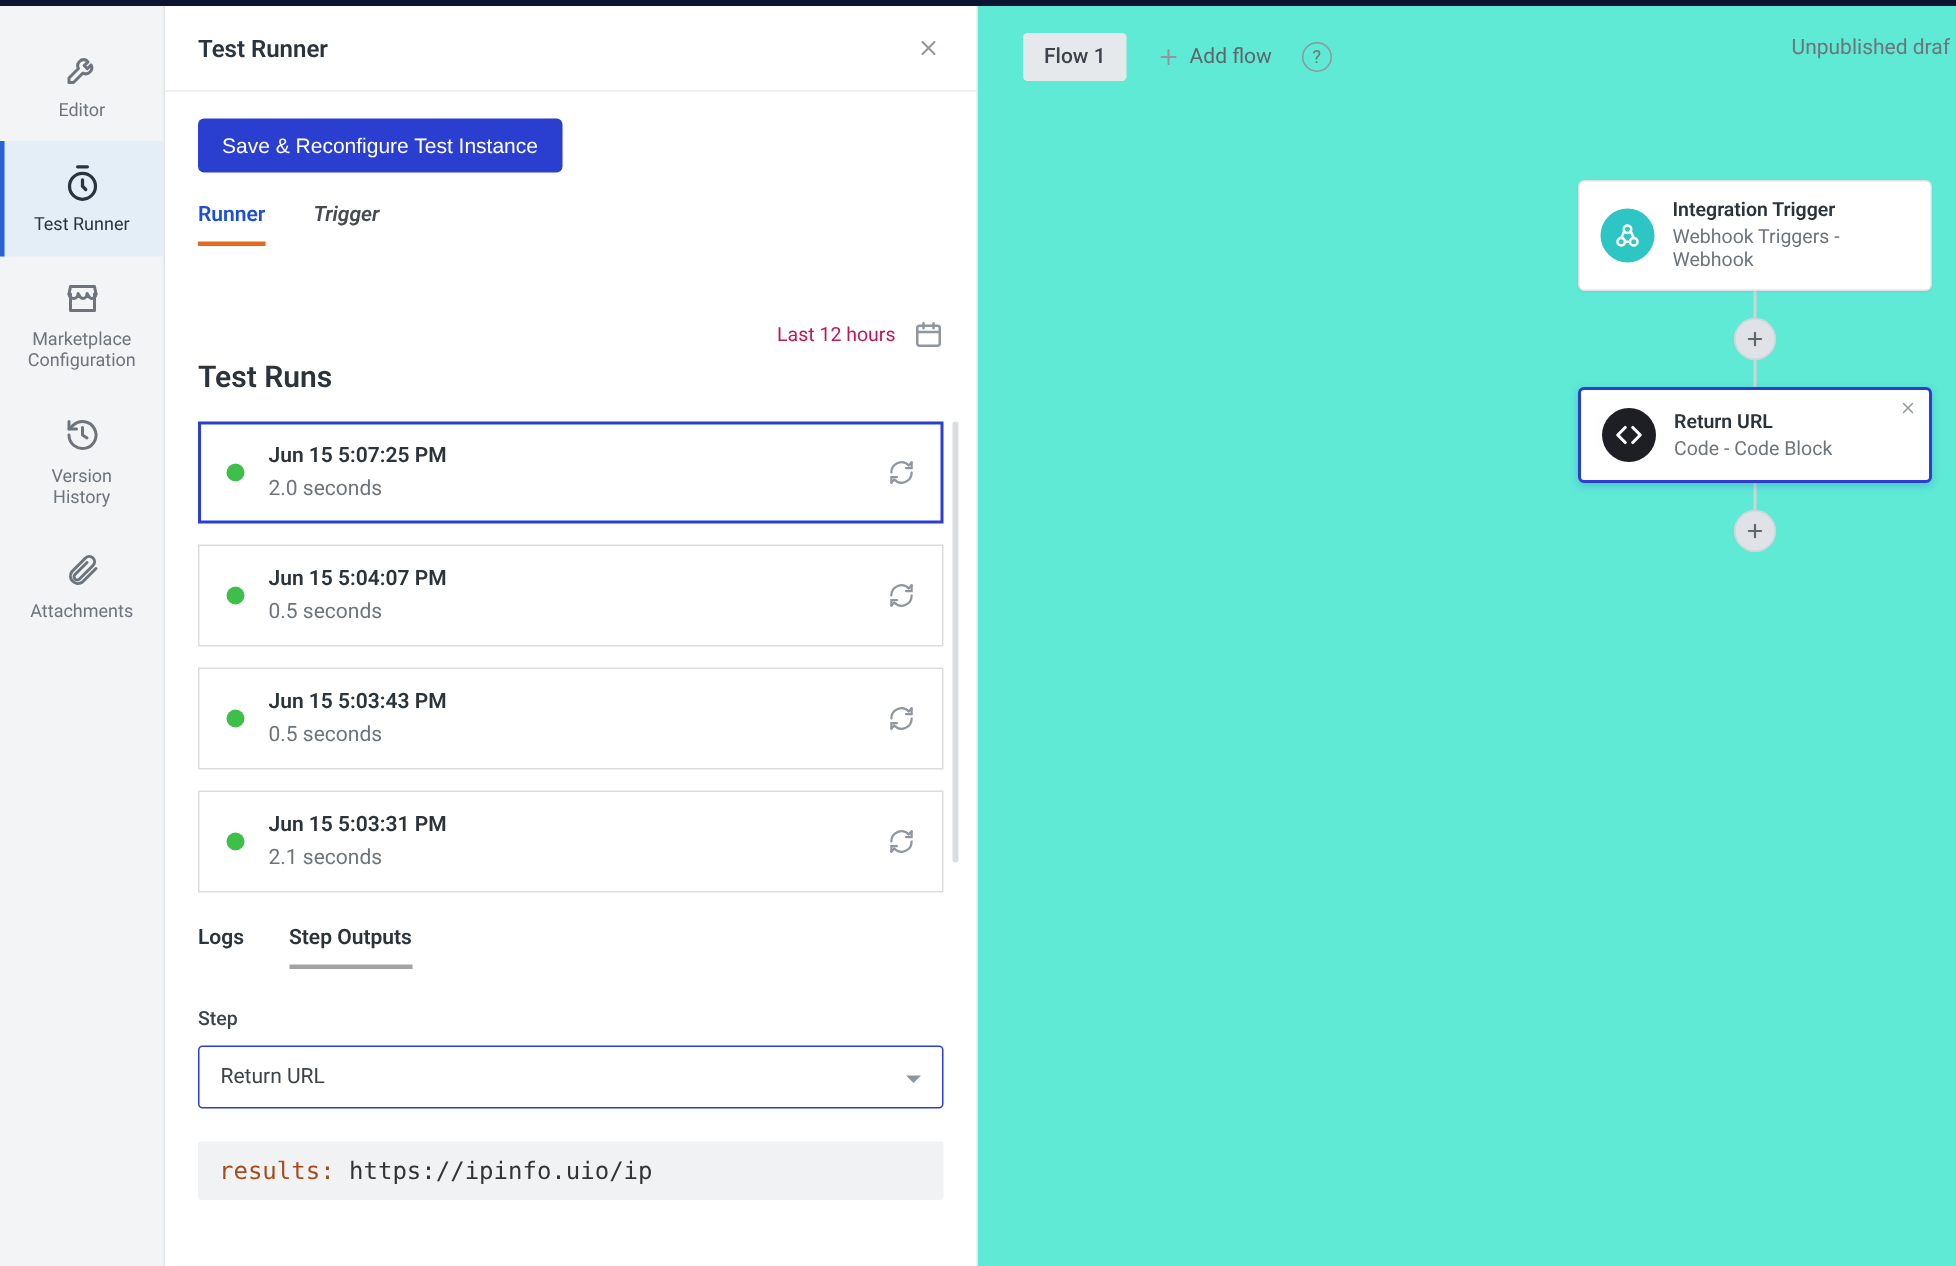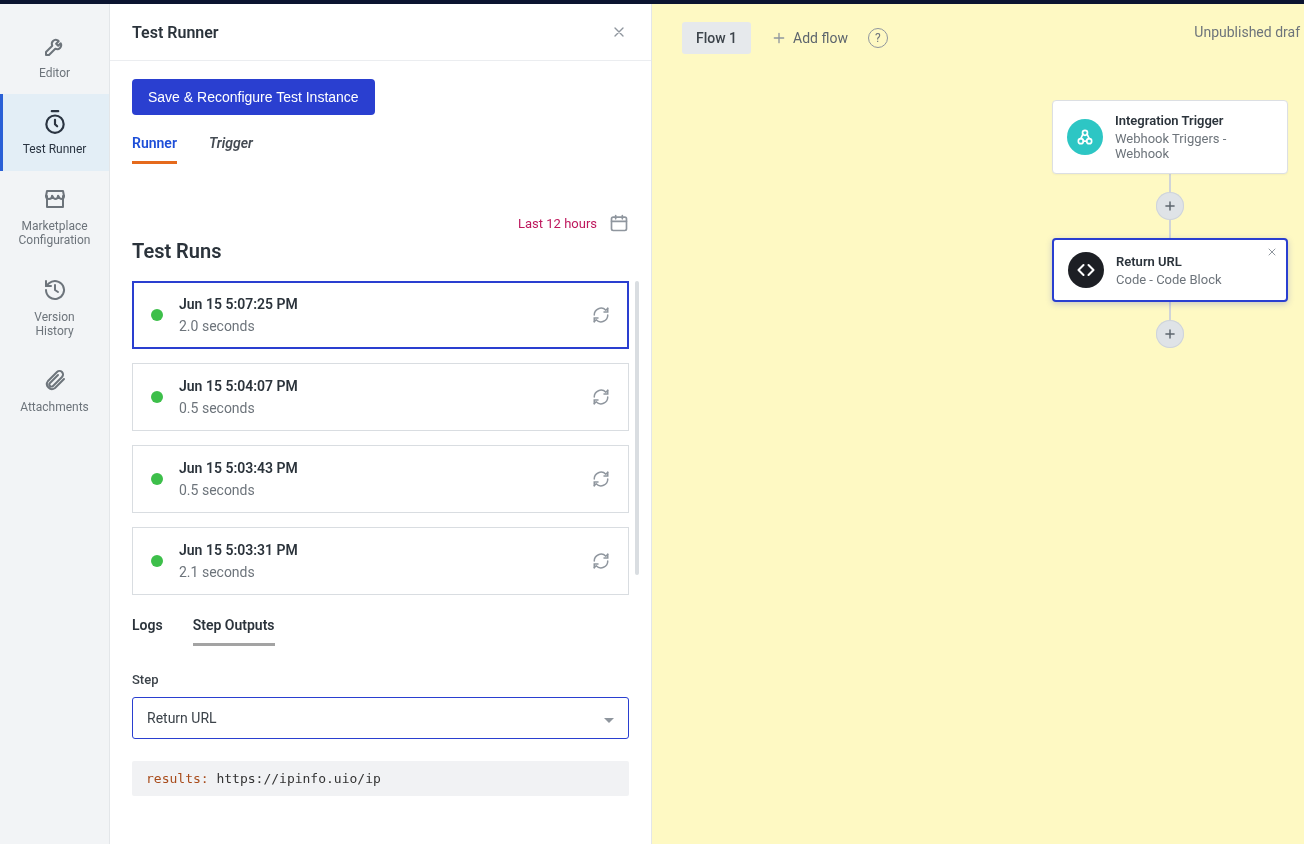--- a/index.html
+++ b/index.html
@@ -160,30 +160,30 @@
     display:inline-block;
     border-left:5px solid transparent;
     border-right:5px solid transparent;
     border-top:5px solid #8f969e;
   }
   .code-box {
     margin-top:22px;
     background:#f1f2f4;
     padding:10px 14px;
     font-family: ui-monospace, Menlo, Consolas, monospace;
-    font-size:13px;
+    font-size:16px;
     border-radius:2px;
   }
   .code-key { color:#a84b1a; }
   .code-val { color:#333; }
   
   .canvas {
     flex:1;
     position:relative;
-    background:#fef9c3;
+    background:#5eead4;
   }
   .canvas-top {
     display:flex; align-items:center;
     padding:18px 24px 18px 30px;
     gap:20px;
   }
   .flow-tab {
     background:#e6e9ec;
     padding:8px 14px;
     border-radius:3px;
@@ -199,21 +199,21 @@
     display:flex;align-items:center;justify-content:center;
     font-size:12px;color:#6d747b;
   }
   .draft-label {
     position:absolute; right:0; top:20px;
     color:#6d747b; font-size:14px;
     padding-right:4px;
   }
   .flow-nodes {
     position:absolute;
-    left: 400px; top: 96px;
+    left: 400px; top: 116px;
     display:flex; flex-direction:column; align-items:center;
   }
   .node {
     background:#fff;
     border:1px solid #dcdfe3;
     border-radius:4px;
     padding:12px 14px;
     display:flex; align-items:center; gap:12px;
     width:236px;
     box-shadow:0 1px 2px rgba(0,0,0,0.04);

